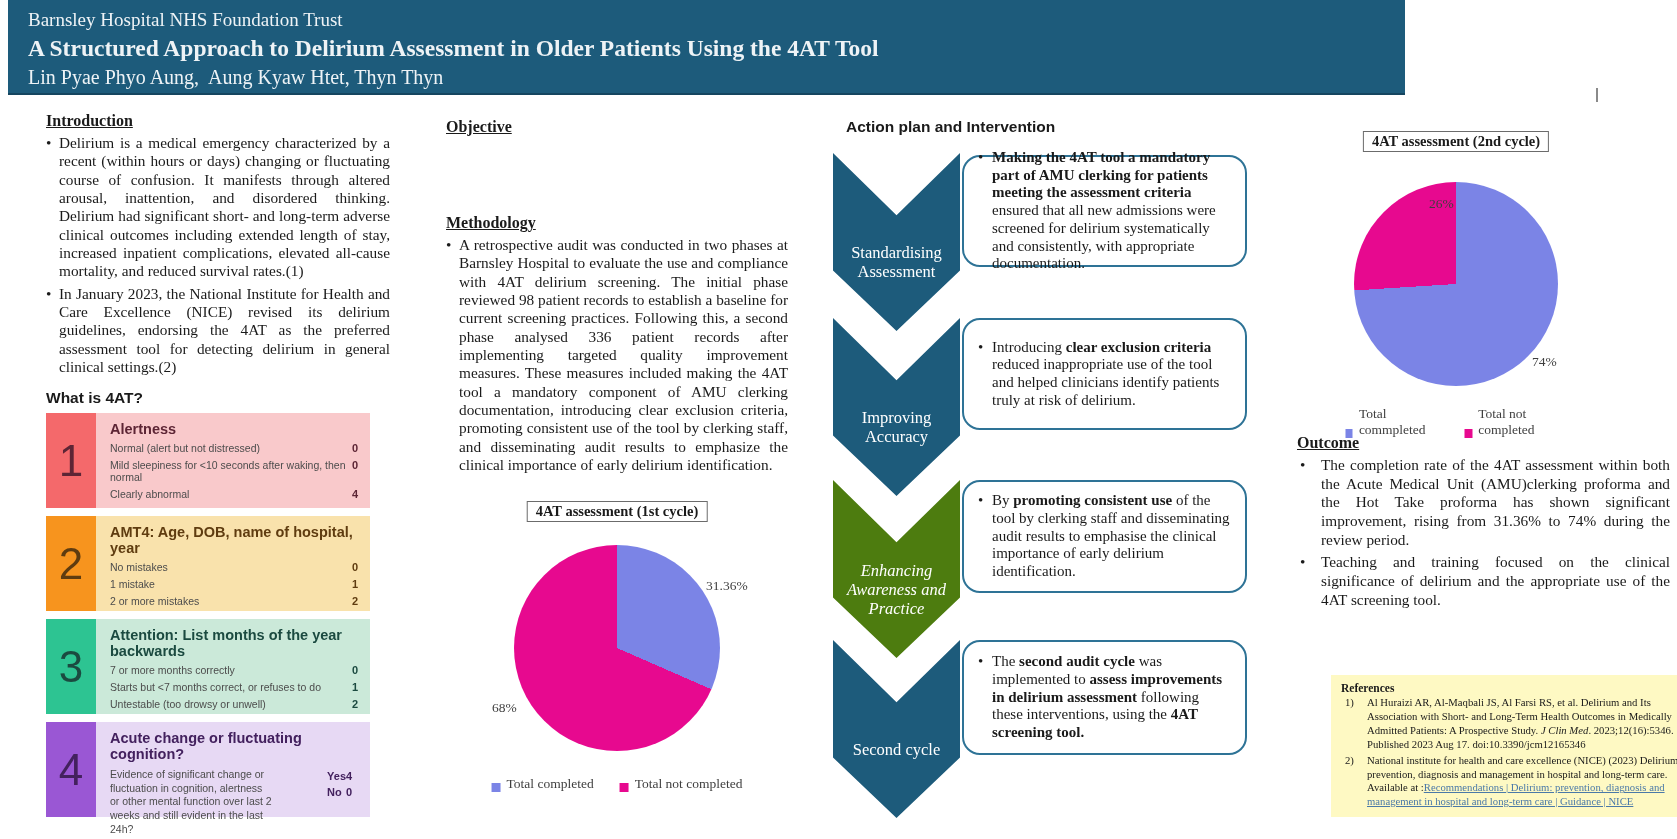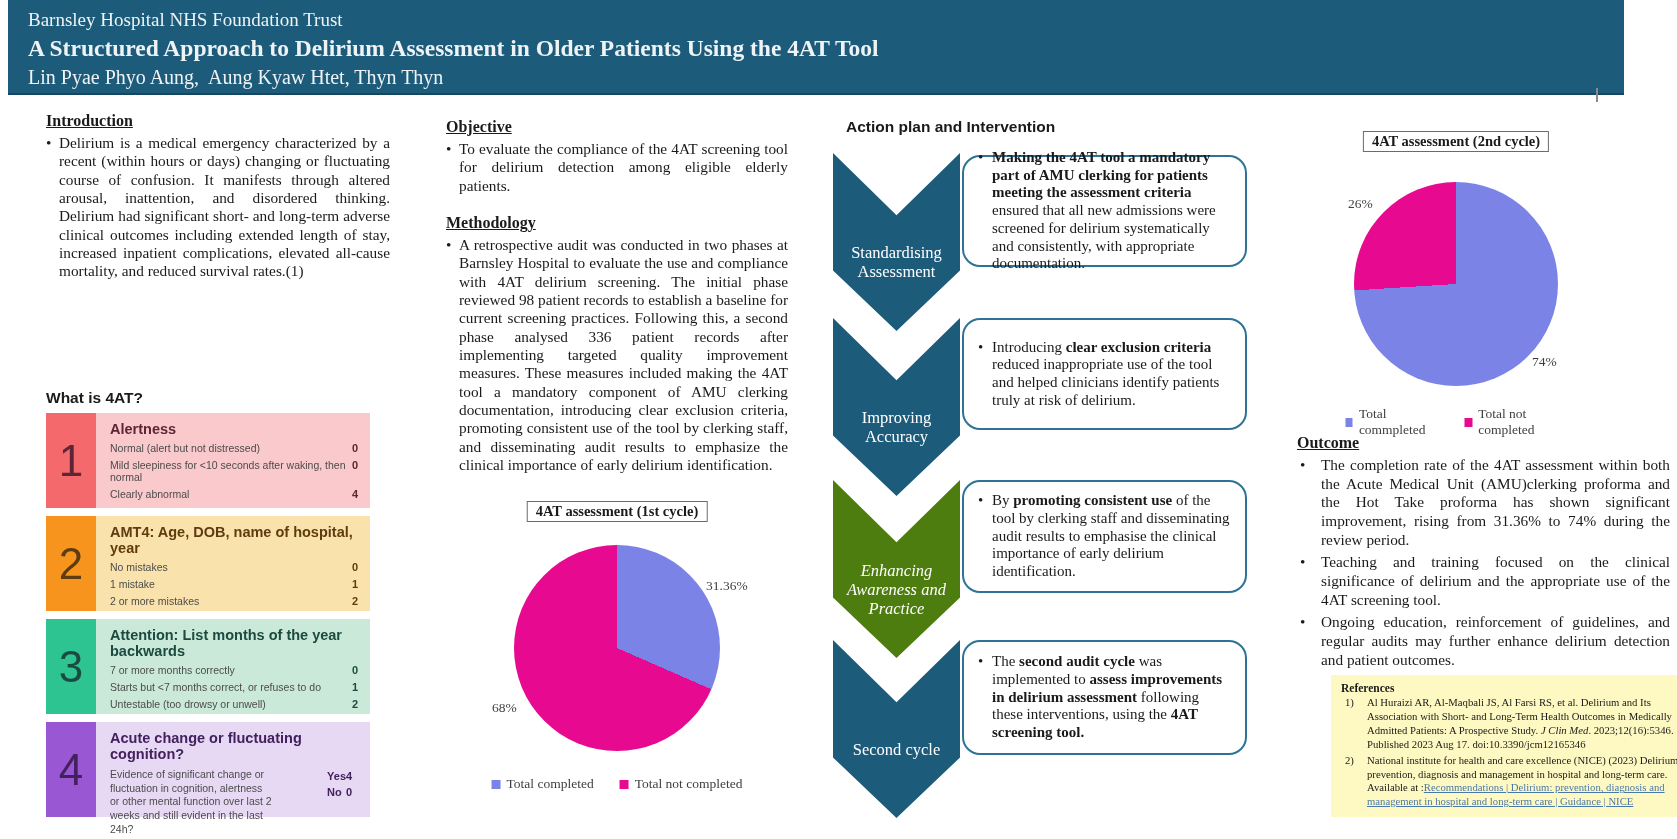--- a/index.html
+++ b/index.html
@@ -3,21 +3,21 @@
 <meta charset="utf-8">
 <style>
   html,body{margin:0;padding:0;background:#fff;}
   #poster{position:relative;width:1677px;height:839px;background:#fff;overflow:hidden;
           font-family:"Liberation Serif",serif;color:#1a1a1a;}
   .abs{position:absolute;}
   .b{font-weight:bold;}
   .i{font-style:italic;}
 
   
-  .header{left:8px;top:0;width:1616px;height:95px;background:#1d5b7b;
+  .header{left:8px;top:0;width:1397px;height:95px;background:#1d5b7b;
           border-bottom:2px solid #15455f;box-sizing:border-box;padding:9px 0 0 20px;color:#eef3f6;}
   .header .org{font-size:19px;line-height:1.2;}
   .header .title{font-size:23.5px;font-weight:bold;line-height:1.2;margin-top:2px;}
   .header .authors{font-size:20px;line-height:1.2;margin-top:3px;white-space:pre-wrap;}
   .stray{left:1596px;top:88px;width:2px;height:14px;background:#8a8a8a;}
 
   
   .h-serif{font-size:16px;font-weight:bold;text-decoration:underline;}
   .h-sans{font-family:"Liberation Sans",sans-serif;font-size:15.5px;font-weight:bold;}
   .body-txt{font-size:15.3px;line-height:1.2;text-align:justify;}
@@ -34,21 +34,21 @@
   .t4score{font-weight:bold;font-size:11px;}
   .t4q{display:flex;justify-content:space-between;margin-top:6px;}
   .t4qtext{font-size:10.5px;color:#4c4c4c;width:66%;line-height:1.3;}
   .t4ans{display:grid;grid-template-columns:auto 12px;gap:4px 0;font-size:11px;font-weight:bold;align-content:start;margin-top:2px;}
 
   
   .pie-title{border:1px solid #6b6b6b;background:#fff;padding:1px 8px;font-size:14.5px;font-weight:bold;white-space:nowrap;}
   .pie{border-radius:50%;}
   .pie-label{font-size:13.5px;color:#3f3f3f;}
   .legend{display:flex;gap:26px;align-items:center;font-size:13.5px;color:#3f3f3f;}
-  .lg-item{display:flex;align-items:center;gap:6px;}
+  .lg-item{display:flex;align-items:flex-end;gap:6px;}
   .lg-sq{width:9px;height:9px;display:inline-block;}
 
   
   .chev{position:absolute;left:833px;width:127px;height:178px;background:#1d5b7b;
         clip-path:polygon(0 0,50% 35%,100% 0,100% 66%,50% 100%,0 66%);}
   .chev-label{position:absolute;left:0;right:0;top:36%;height:52%;display:flex;align-items:center;justify-content:center;
               text-align:center;color:#fff;font-size:16.5px;line-height:1.15;padding:0 6px;box-sizing:border-box;}
   .step-box{position:absolute;left:962px;width:285px;border:2px solid #2e7396;border-radius:18px;background:#fff;
             box-sizing:border-box;display:flex;align-items:center;padding:8px 14px;}
   .step-txt{font-size:15px;line-height:1.18;position:relative;padding-left:14px;}
@@ -74,20 +74,21 @@
     <div class="org">Barnsley Hospital NHS Foundation Trust</div>
     <div class="title">A Structured Approach to Delirium Assessment in Older Patients Using the 4AT Tool</div>
     <div class="authors">Lin Pyae Phyo Aung,  Aung Kyaw Htet, Thyn Thyn</div>
   </div>
   <div class="abs stray"></div>
 
   <div class="abs" style="left:46px;top:112px;width:344px;">
     <div class="h-serif">Introduction</div>
     <div class="body-txt">
       <div class="bullet">Delirium is a medical emergency characterized by a recent (within hours or days) changing or fluctuating course of confusion. It manifests through altered arousal, inattention, and disordered thinking. Delirium had significant short- and long-term adverse clinical outcomes including extended length of stay, increased inpatient complications, elevated all-cause mortality, and reduced survival rates.(1)</div>
+      <div class="bullet">In January 2023, the National Institute for Health and Care Excellence (NICE) revised its delirium guidelines, endorsing the 4AT as the preferred assessment tool for detecting delirium in general clinical settings.(2)</div>
     </div>
   </div>
 
   <div class="abs h-sans" style="left:46px;top:389px;">What is 4AT?</div>
 
   <div class="t4row" style="top: 413px; background-color: rgb(249, 201, 203);">
     <div class="t4num" style="background-color: rgb(244, 105, 107); color: rgb(93, 37, 53);">1</div>
     <div class="t4body">
       <div class="t4title" style="color: rgb(93, 37, 53);">Alertness</div>
       <div class="t4item">
@@ -154,23 +155,20 @@
           <span>4</span>
           <span>No</span>
           <span>0</span>
         </div>
       </div>
     </div>
   </div>
 
   <div class="abs" style="left:446px;top:118px;width:342px;">
     <div class="h-serif">Objective</div>
-    <div class="body-txt">
-      <div class="bullet">To evaluate the compliance of the 4AT screening tool for delirium detection among eligible elderly patients.</div>
-    </div>
   </div>
 
   <div class="abs" style="left:446px;top:214px;width:342px;">
     <div class="h-serif">Methodology</div>
     <div class="body-txt">
       <div class="bullet">A retrospective audit was conducted in two phases at Barnsley Hospital to evaluate the use and compliance with 4AT delirium screening. The initial phase reviewed 98 patient records to establish a baseline for current screening practices. Following this, a second phase analysed 336 patient records after implementing targeted quality improvement measures. These measures included making the 4AT tool a mandatory component of AMU clerking documentation, introducing clear exclusion criteria, promoting consistent use of the tool by clerking staff, and disseminating audit results to emphasize the clinical importance of early delirium identification.</div>
     </div>
   </div>
 
   <div class="abs pie-title" style="left:617px;top:501px;transform:translateX(-50%);">4AT assessment (1st cycle)</div>
@@ -213,38 +211,37 @@
 
   <div class="chev" style="top: 640px; background-color: rgb(29, 91, 123);">
     <div class="chev-label">Second cycle</div>
   </div>
   <div class="step-box" style="top:640px;height:115px;">
     <div class="step-txt"><span>The </span><span class="b">second audit cycle</span><span> was implemented to </span><span class="b">assess improvements in delirium assessment</span><span> following these interventions, using the </span><span class="b">4AT screening tool.</span></div>
   </div>
 
   <div class="abs pie-title" style="left:1456px;top:131px;transform:translateX(-50%);">4AT assessment (2nd cycle)</div>
   <div class="abs pie" style="left: 1354px; top: 182px; width: 204px; height: 204px; background: conic-gradient(rgb(123, 132, 230) 0deg, rgb(123, 132, 230) 266.4deg, rgb(231, 9, 143) 266.4deg, rgb(231, 9, 143) 360deg);"></div>
-  <div class="abs pie-label" style="left:1348px;top:196px;">26%</div>
+  <div class="abs pie-label" style="left:1429px;top:196px;">26%</div>
   <div class="abs pie-label" style="left:1532px;top:354px;">74%</div>
   <div class="abs legend" style="left:1456px;top:406px;transform:translateX(-50%);">
     <div class="lg-item">
       <span class="lg-sq" style="background-color: rgb(123, 132, 230);"></span>
       <span>Total commpleted</span>
     </div>
     <div class="lg-item">
       <span class="lg-sq" style="background-color: rgb(231, 9, 143);"></span>
       <span>Total not completed</span>
     </div>
   </div>
 
   <div class="abs" style="left:1297px;top:434px;width:373px;">
     <div class="h-serif">Outcome</div>
     <div class="o-bullet">The completion rate of the 4AT assessment within both the Acute Medical Unit (AMU)clerking proforma and the Hot Take proforma has shown significant improvement, rising from 31.36% to 74% during the review period.</div>
     <div class="o-bullet">Teaching and training focused on the clinical significance of delirium and the appropriate use of the 4AT screening tool.</div>
-    <div class="o-bullet">Ongoing education, reinforcement of guidelines, and regular audits may further enhance delirium detection and patient outcomes.</div>
   </div>
 
   <div class="abs refs" style="background-color: #fef9c3; margin-left: 38px;">
     <div class="refs-h">References</div>
     <div class="ref-item">
       <span class="ref-num">1)</span>
       <span><span>Al Huraizi AR, Al-Maqbali JS, Al Farsi RS, et al. Delirium and Its Association with Short- and Long-Term Health Outcomes in Medically Admitted Patients: A Prospective Study. </span><span class="i">J Clin Med</span><span>. 2023;12(16):5346. Published 2023 Aug 17. doi:10.3390/jcm12165346</span></span>
     </div>
     <div class="ref-item">
       <span class="ref-num">2)</span>

